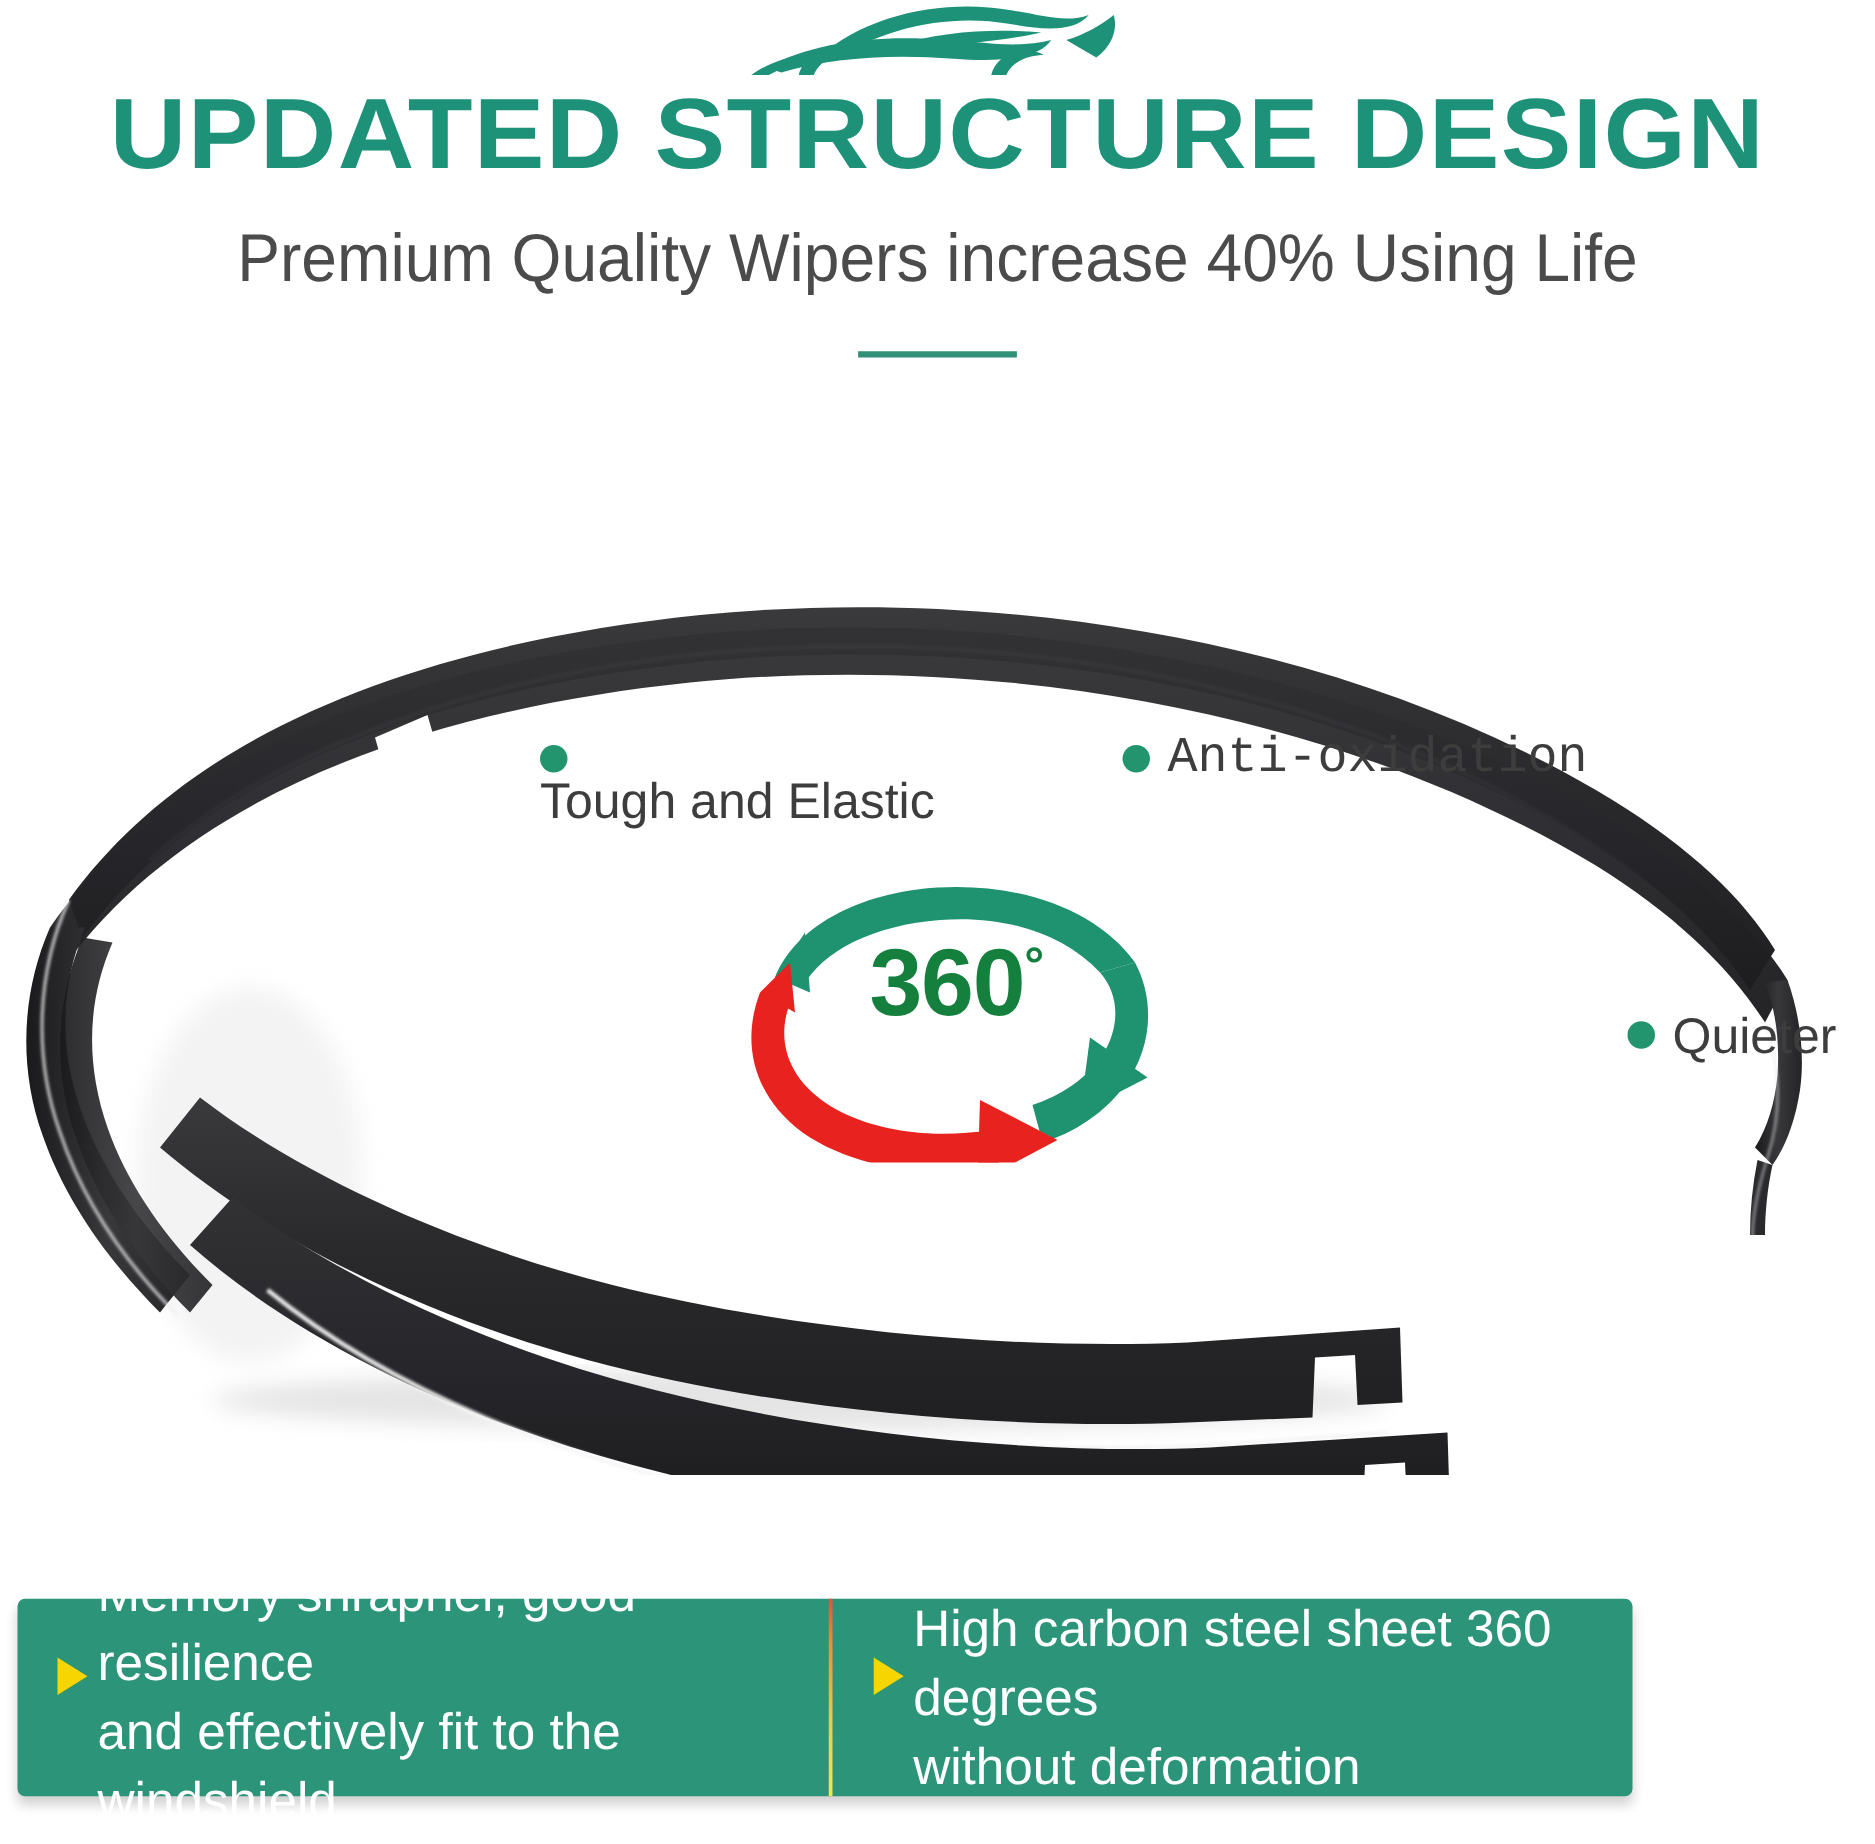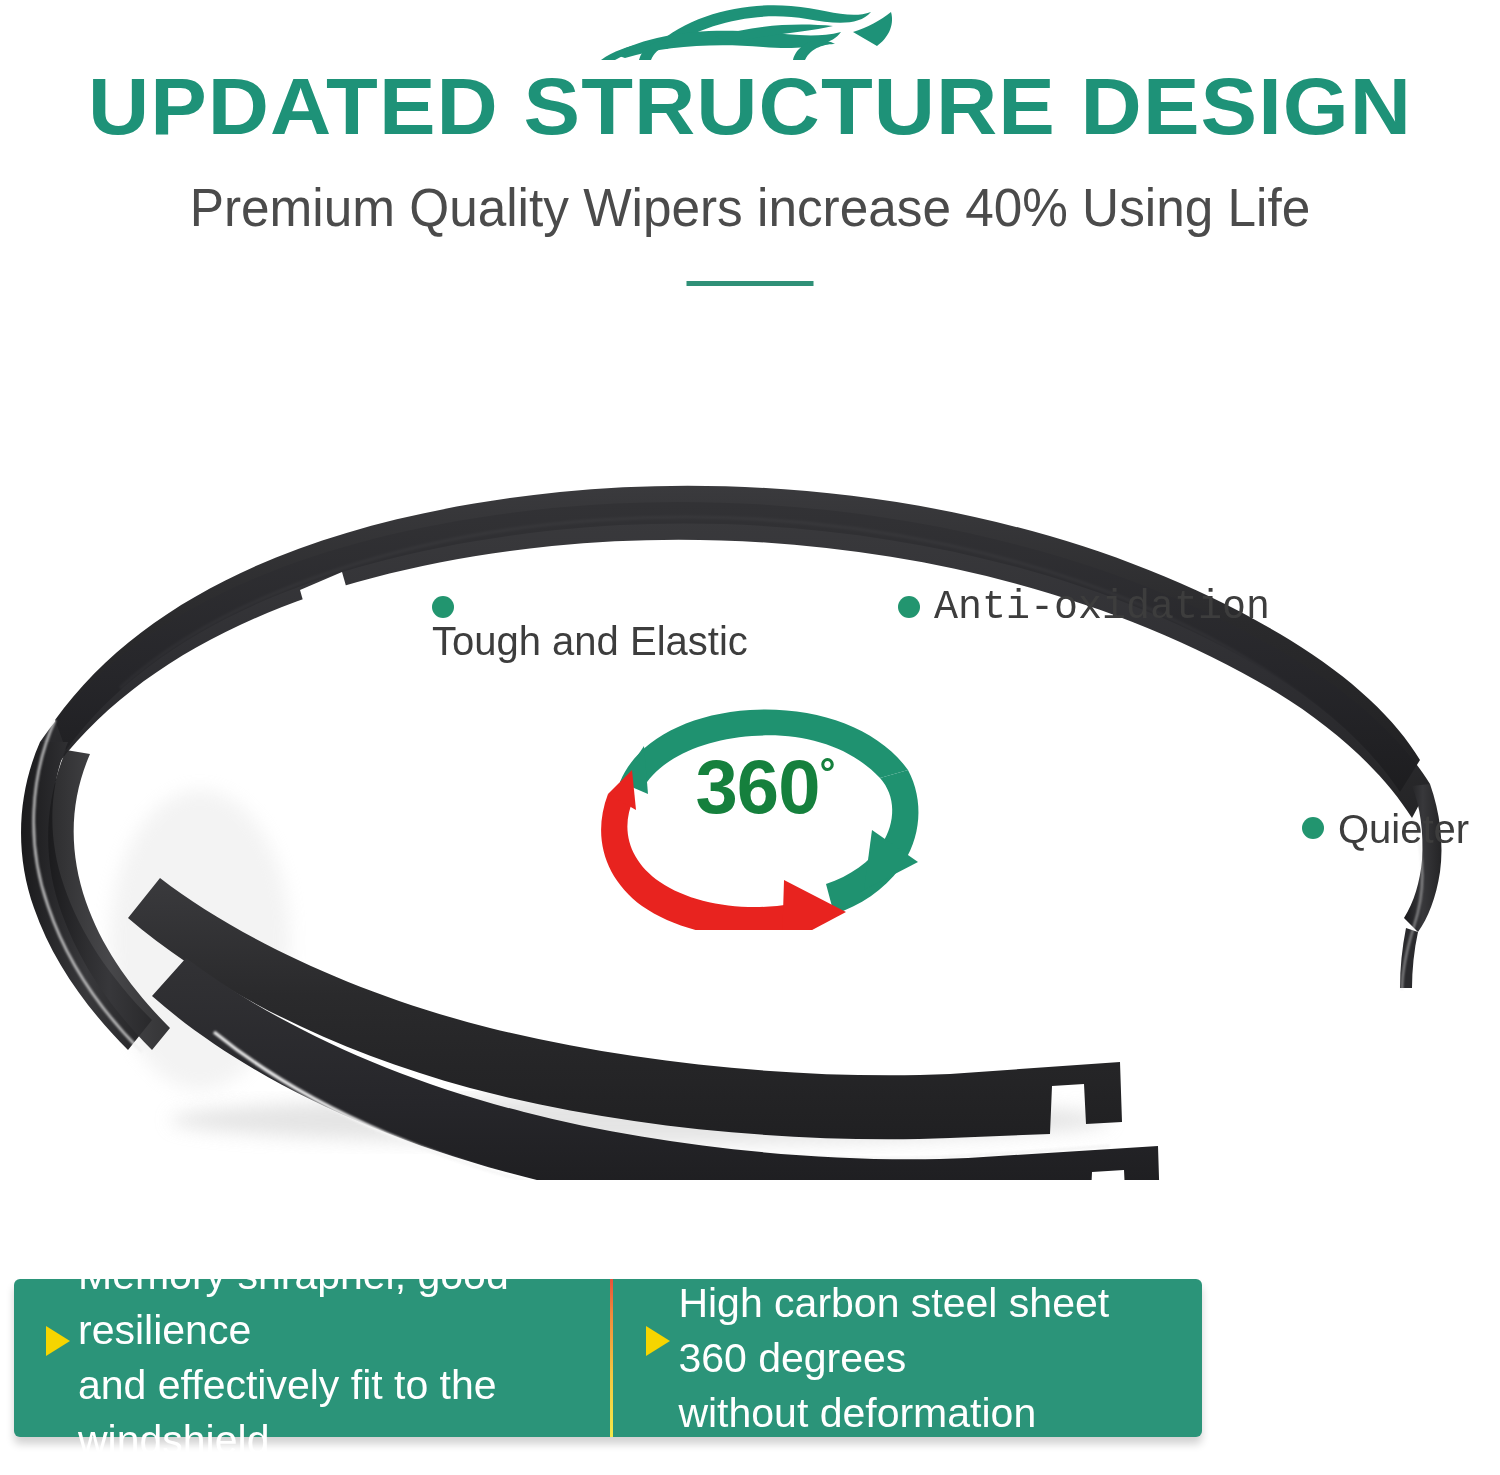--- a/index.html
+++ b/index.html
@@ -131,21 +131,21 @@
     font-size: 40px;
     vertical-align: super;
     line-height: 0;
   }
 
   
   .banner {
     position: absolute;
     left: 14px;
     top: 1279px;
-    width: 1188px;
+    width: 1292px;
     height: 158px;
     background: #2b9479;
     border-radius: 6px;
     box-shadow: 0 7px 9px rgba(0,0,0,0.18);
     display: flex;
   }
   .banner-col {
     position: relative;
     display: flex;
     align-items: center;

